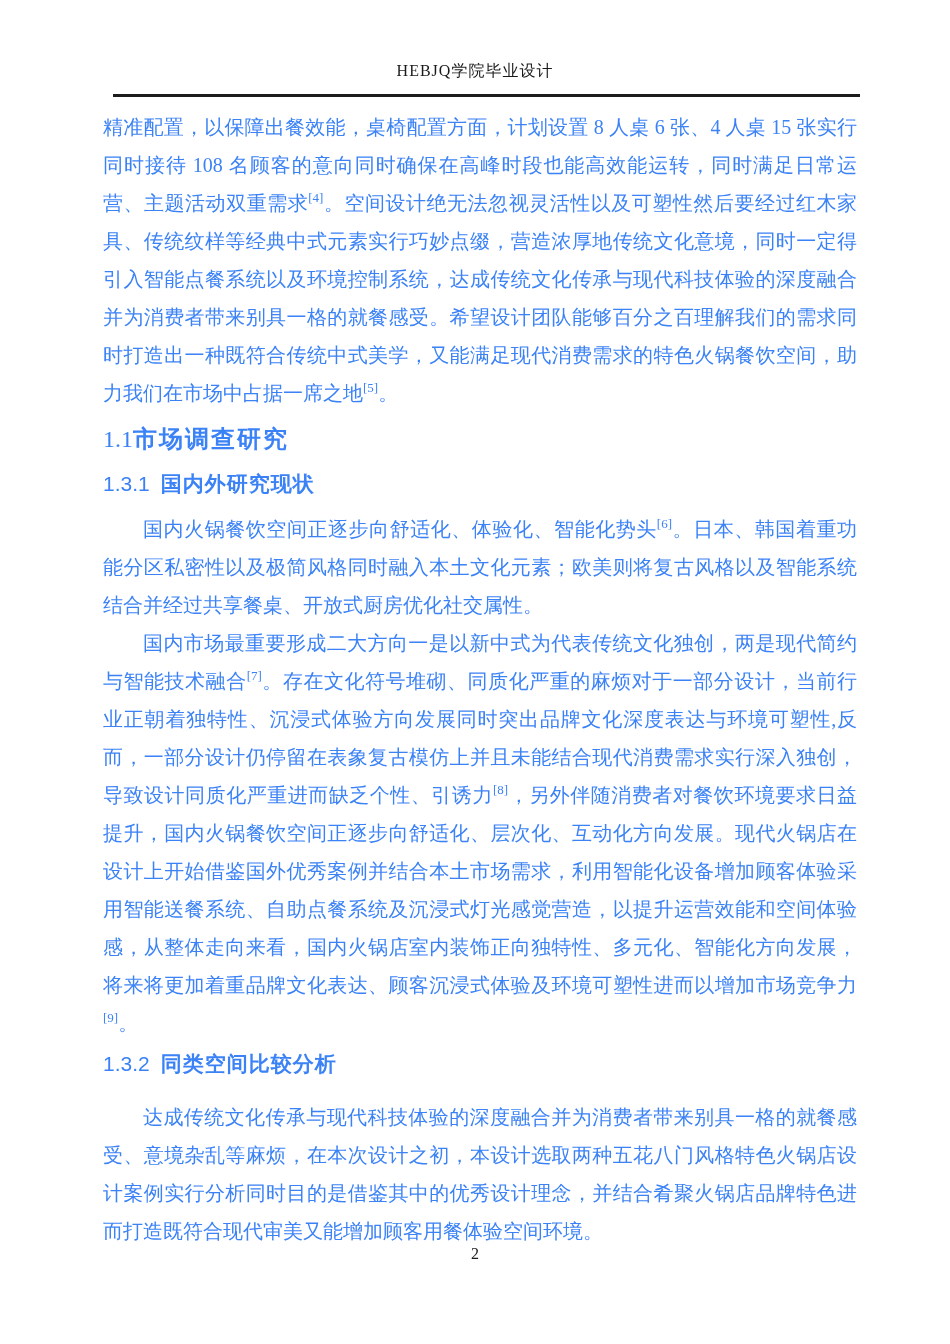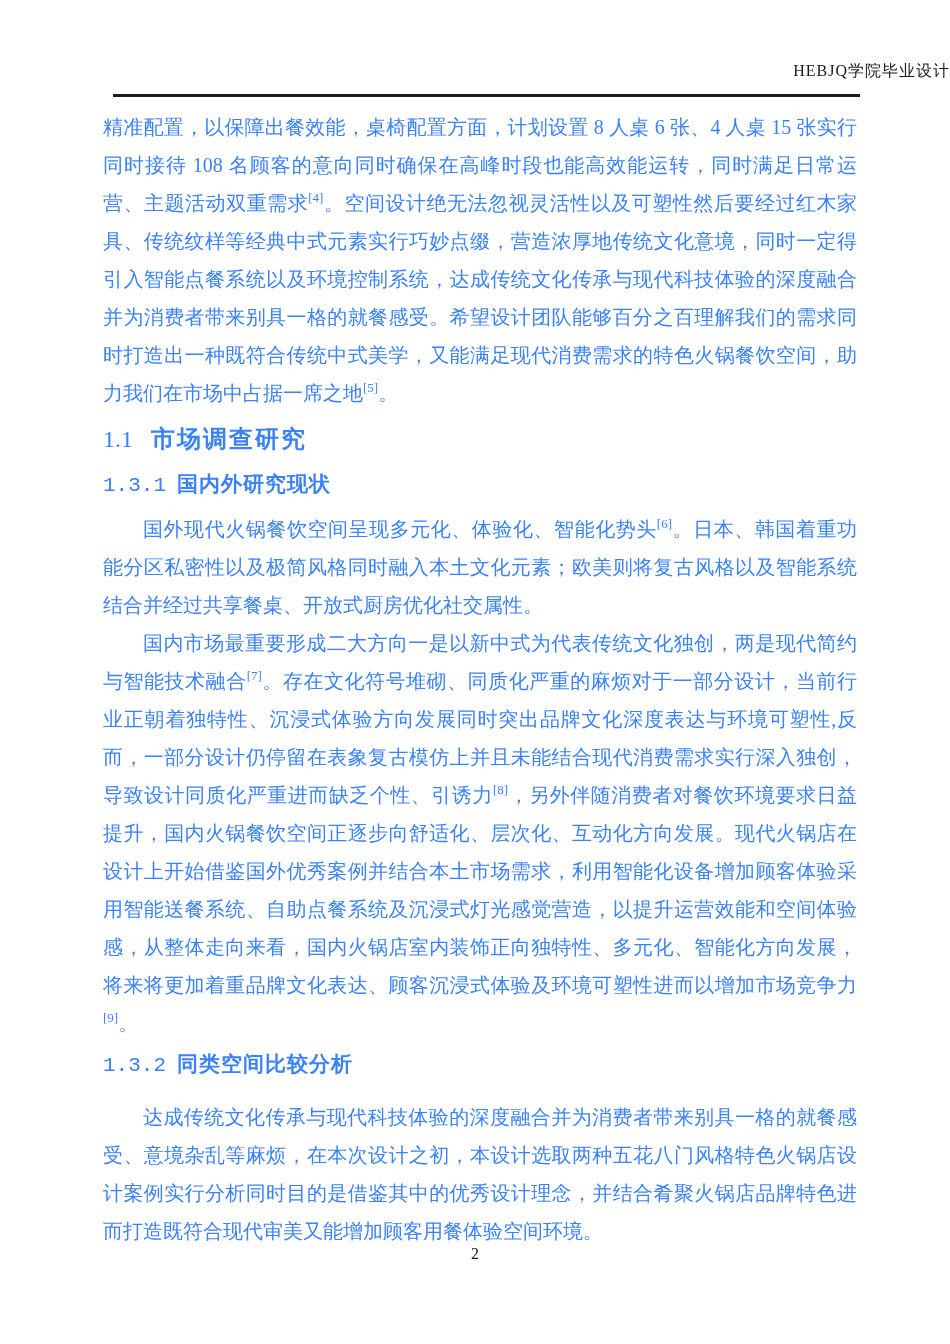--- a/index.html
+++ b/index.html
@@ -10,21 +10,21 @@
     background: #ffffff;
     color: #111111;
     font-family: "Liberation Serif", "DejaVu Serif", serif;
     overflow: hidden;
   }
   .header-title {
     position: absolute;
     top: 61px;
     left: 0;
     width: 100%;
-    text-align: right;
+    text-align: center;
     font-size: 16px;
     letter-spacing: 1px;
     color: #1a1a1a;
   }
   .header-rule {
     position: absolute;
     top: 94px;
     left: 113px;
     width: 747px;
     height: 0;
@@ -55,31 +55,31 @@
     font-weight: 400;
     text-align: left;
   }
   h2.sec .h-num {
     font-family: "Liberation Serif", "DejaVu Serif", serif;
     font-weight: 500;
   }
   h2.sec .h-title {
     font-family: "Liberation Sans", "DejaVu Sans", sans-serif;
     font-weight: 700;
-    margin-left: 18px;
+    margin-left: 0;
     letter-spacing: 2px;
   }
   h3.sub {
     font-size: 21px;
     line-height: 28px;
     font-weight: 400;
     text-align: left;
   }
   h3.sub .h-num {
-    font-family: Liberation Mono, monospace;
+    font-family: Liberation Sans, sans-serif;
     font-weight: 500;
   }
   h3.sub .h-title {
     font-family: Liberation Mono, monospace;
     font-weight: 700;
     margin-left: 11px;
     letter-spacing: 1px;
   }
   h3.sub-131 { margin: 16px 0 10px 0; }
   h3.sub-132 { margin: 8px 0 18px 0; }
@@ -102,21 +102,21 @@
   <div class="header-rule"></div>
 
   <div class="content">
 
     <p><span>精准配置，以保障出餐效能，桌椅配置方面，计划设置 8 人桌 6 张、4 人桌 15 张实行同时接待 108 名顾客的意向同时确保在高峰时段也能高效能运转，同时满足日常运营、主题活动双重需求</span><sup class="cite">[4]</sup><span>。空间设计绝无法忽视灵活性以及可塑性然后要经过红木家具、传统纹样等经典中式元素实行巧妙点缀，营造浓厚地传统文化意境，同时一定得引入智能点餐系统以及环境控制系统，达成传统文化传承与现代科技体验的深度融合并为消费者带来别具一格的就餐感受。希望设计团队能够百分之百理解我们的需求同时打造出一种既符合传统中式美学，又能满足现代消费需求的特色火锅餐饮空间，助力我们在市场中占据一席之地</span><sup class="cite">[5]</sup><span>。</span></p>
 
     <h2 class="sec"><span class="h-num">1.1</span><span class="h-title">市场调查研究</span></h2>
 
     <h3 class="sub sub-131"><span class="h-num">1.3.1</span><span class="h-title">国内外研究现状</span></h3>
 
-    <p class="indent"><span>国外现代火锅餐饮空间呈现多元化、体验化、智能化势头</span><sup class="cite">[6]</sup><span>。日本、韩国着重功能分区私密性以及极简风格同时融入本土文化元素；欧美则将复古风格以及智能系统结合并经过共享餐桌、开放式厨房优化社交属性。</span></p>
+    <p class="indent"><span>国内火锅餐饮空间正逐步向舒适化、体验化、智能化势头</span><sup class="cite">[6]</sup><span>。日本、韩国着重功能分区私密性以及极简风格同时融入本土文化元素；欧美则将复古风格以及智能系统结合并经过共享餐桌、开放式厨房优化社交属性。</span></p>
 
     <p class="indent"><span>国内市场最重要形成二大方向一是以新中式为代表传统文化独创，两是现代简约与智能技术融合</span><sup class="cite">[7]</sup><span>。存在文化符号堆砌、同质化严重的麻烦对于一部分设计，当前行业正朝着独特性、沉浸式体验方向发展同时突出品牌文化深度表达与环境可塑性,反而，一部分设计仍停留在表象复古模仿上并且未能结合现代消费需求实行深入独创，导致设计同质化严重进而缺乏个性、引诱力</span><sup class="cite">[8]</sup><span>，另外伴随消费者对餐饮环境要求日益提升，国内火锅餐饮空间正逐步向舒适化、层次化、互动化方向发展。现代火锅店在设计上开始借鉴国外优秀案例并结合本土市场需求，利用智能化设备增加顾客体验采用智能送餐系统、自助点餐系统及沉浸式灯光感觉营造，以提升运营效能和空间体验感，从整体走向来看，国内火锅店室内装饰正向独特性、多元化、智能化方向发展，将来将更加着重品牌文化表达、顾客沉浸式体验及环境可塑性进而以增加市场竞争力</span><sup class="cite">[9]</sup><span>。</span></p>
 
     <h3 class="sub sub-132"><span class="h-num">1.3.2</span><span class="h-title">同类空间比较分析</span></h3>
 
     <p class="indent"><span>达成传统文化传承与现代科技体验的深度融合并为消费者带来别具一格的就餐感受、意境杂乱等麻烦，在本次设计之初，本设计选取两种五花八门风格特色火锅店设计案例实行分析同时目的是借鉴其中的优秀设计理念，并结合肴聚火锅店品牌特色进而打造既符合现代审美又能增加顾客用餐体验空间环境。</span></p>
 
   </div>
 
   <div class="footer"><span>2</span></div>

